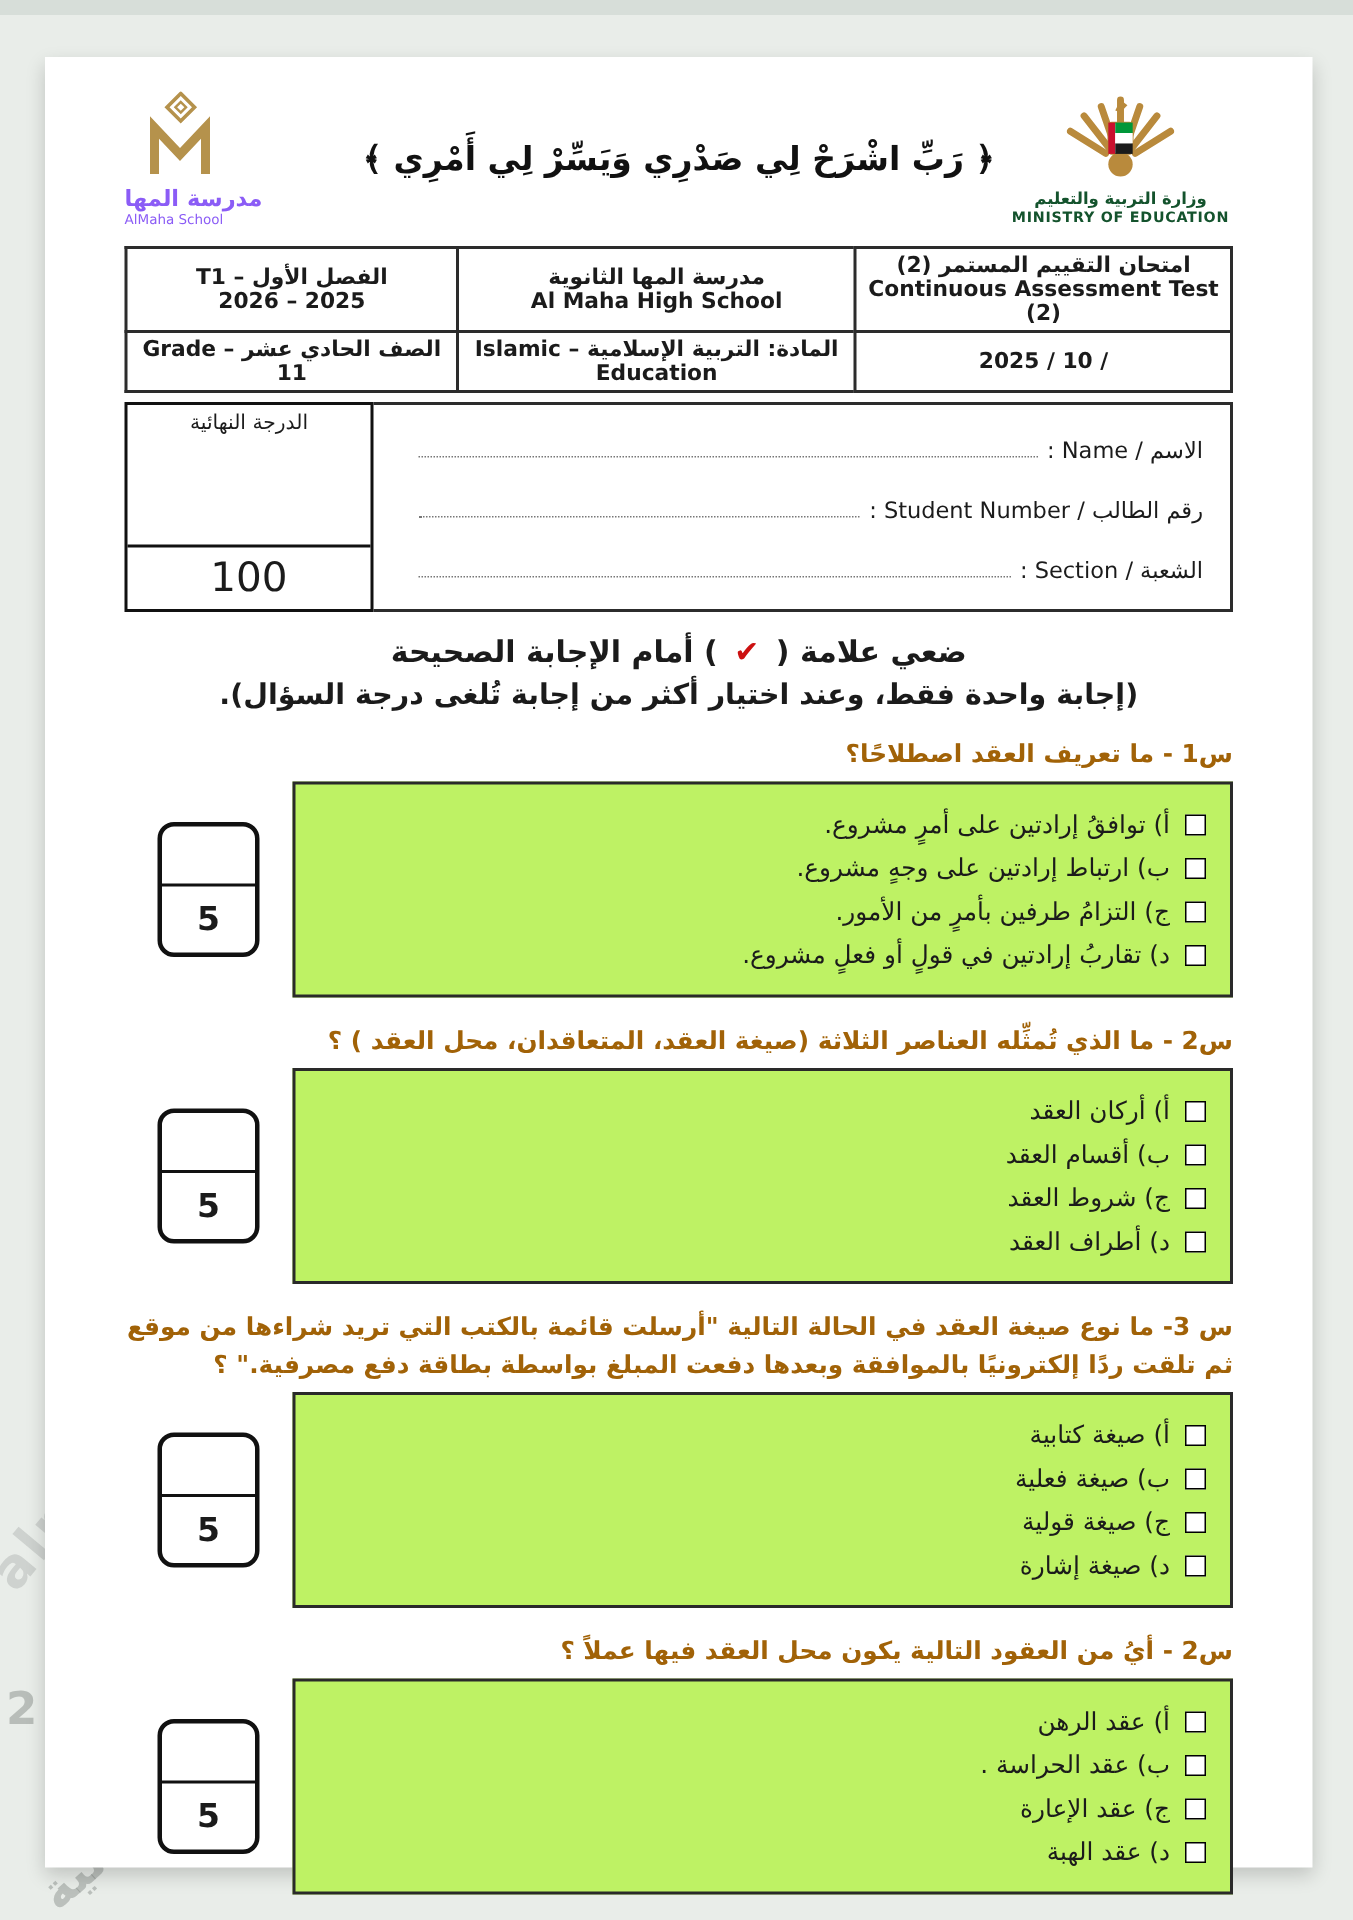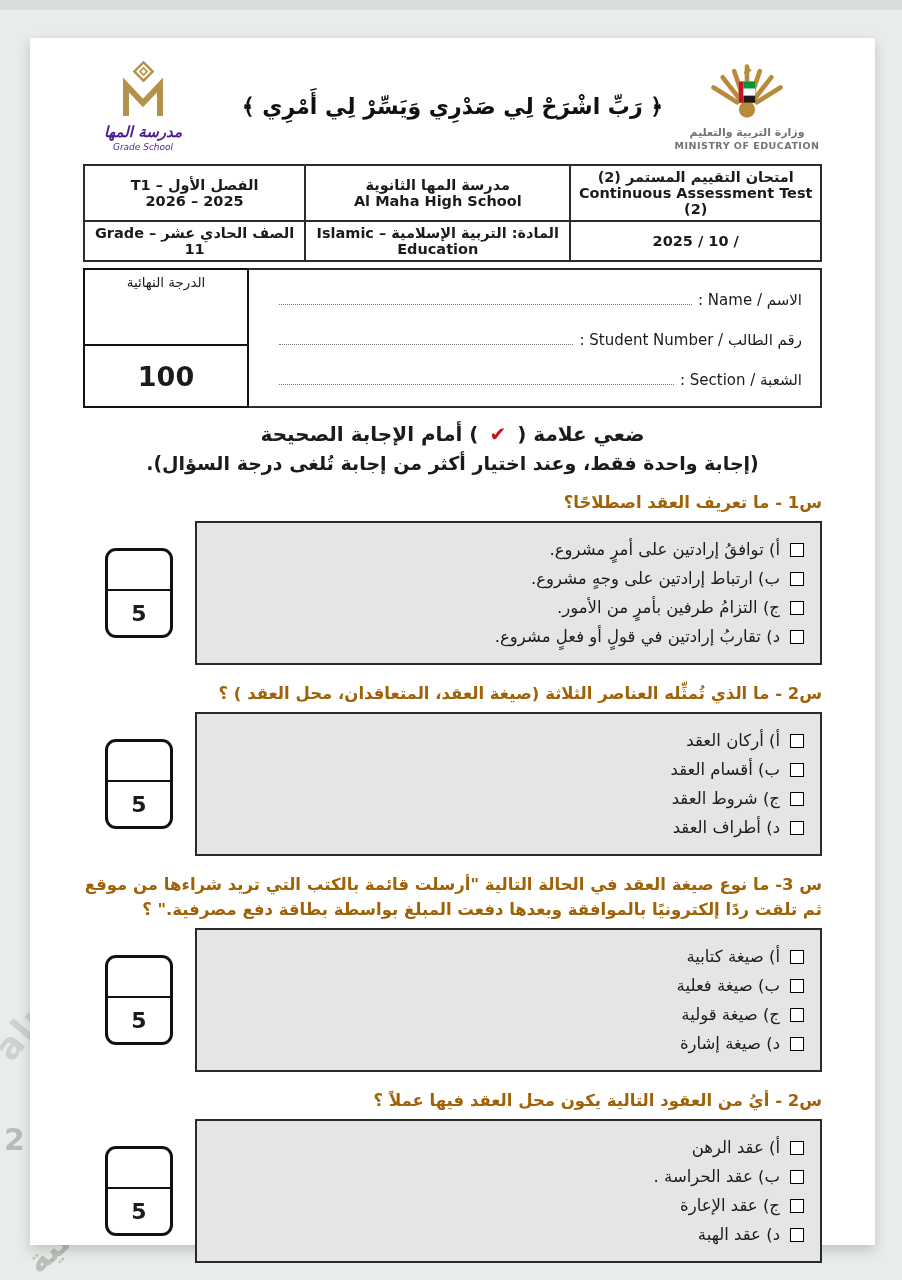--- a/index.html
+++ b/index.html
@@ -4,62 +4,62 @@
 <style>
   html,body{margin:0;padding:0;background:#e7ebe7;}
   *{box-sizing:border-box;}
   body{font-family:"DejaVu Sans","Liberation Sans",sans-serif;color:#1b1b1b;}
   .viewport{position:relative;width:902px;height:1280px;background:#e9ede9;overflow:hidden;margin:0 auto;}
   .topstrip{position:absolute;top:0;left:0;right:0;height:10px;background:#d7ded9;}
   .sheet{position:absolute;left:30px;top:38px;width:845px;height:1207px;background:#ffffff;
          box-shadow:0 5px 12px rgba(0,0,0,0.18);padding:0 53px;}
   
   .hdr{display:flex;align-items:center;justify-content:space-between;margin-top:16px;height:104px;}
-  .logo-school{width:120px;text-align:center;color:#4c1d95;font-style:italic;}
+  .logo-school{width:120px;color:#8b5cf6;}
   .logo-school .ar{font-size:15px;font-weight:bold;margin-top:2px;}
   .logo-school .en{font-size:9px;margin-top:1px;}
   .quote{flex:1;text-align:center;font-size:22px;font-weight:bold;direction:rtl;color:#111;padding-left:30px;}
-  .logo-moe{width:150px;text-align:center;color:#737373;}
+  .logo-moe{width:150px;text-align:center;color:#14532d;}
   .logo-moe .ar{font-size:11px;font-weight:bold;margin-top:2px;}
   .logo-moe .en{font-size:9.5px;font-weight:bold;letter-spacing:.5px;margin-top:1px;}
   
   table.info{width:100%;border-collapse:collapse;direction:rtl;margin-top:6px;}
   table.info td{border:2px solid #2c2c2c;text-align:center;vertical-align:middle;padding:3px 4px;}
   .cell-ar{font-size:14.5px;font-weight:bold;direction:rtl;}
   .cell-en{font-size:14.5px;font-weight:bold;direction:ltr;}
   .row1 td{height:52px;}
   .row2 td{height:36px;}
   
   .student{display:flex;direction:ltr;margin-top:6px;height:140px;border-radius:16px;}
   .gradebox{width:166px;border:2.5px solid #111;display:flex;flex-direction:column;}
   .gradebox .top{flex:1;border-bottom:2.5px solid #111;text-align:center;direction:rtl;
                  font-size:13.5px;padding-top:4px;}
-  .gradebox .bot{height:60px;display:flex;align-items:center;justify-content:center;
-                 font-size:27px;font-weight:bold;}
+  .gradebox .bot{height:41px;display:flex;align-items:center;justify-content:center;
+                 font-size:27px;font-weight:normal;}
   .fieldsbox{flex:1;border:2px solid #2c2c2c;border-left:none;direction:rtl;padding:10px 18px 6px 26px;
              display:flex;flex-direction:column;justify-content:space-around;}
   .field{display:flex;align-items:flex-end;direction:rtl;font-size:15px;}
   .field .lbl{white-space:nowrap;font-weight:500;}
   .field .dots{flex:1;border-bottom:1.6px dotted #777;margin:0 6px 4px 4px;height:14px;}
   
   .instr{margin-top:14px;text-align:center;direction:rtl;font-weight:bold;}
   .instr .l1{font-size:20px;}
   .instr .check{color:#cc1111;font-size:20px;padding:0 4px;}
   .instr .l2{font-size:19px;margin-top:6px;}
   
   .qtitle{direction:rtl;text-align:right;color:#a16207;font-weight:bold;font-size:16.5px;
           margin-top:16px;line-height:25px;}
   .qbody{display:flex;direction:ltr;margin-top:6px;align-items:center;}
   .scorecol{width:112px;display:flex;align-items:center;justify-content:center;}
   .scorebox{width:68px;height:90px;border:3px solid #111;border-radius:11px;overflow:hidden;
             display:flex;flex-direction:column;background:#fff;}
   .scorebox .empty{flex:1;border-bottom:2.5px solid #111;}
   .scorebox .pts{height:44px;display:flex;align-items:center;justify-content:center;
                  font-size:22px;font-weight:bold;}
-  .optbox{flex:1;border:2px solid #2a2a2a;padding:12px 16px 12px 12px;direction:rtl;background:#e5e5e5;}
+  .optbox{flex:1;border:2px solid #2a2a2a;padding:12px 16px 12px 12px;direction:rtl;background:#bef264;}
   .opt{display:flex;align-items:center;direction:rtl;font-size:16.5px;line-height:29px;}
   .cbx{width:14px;height:14px;border:1.7px solid #000;display:inline-block;margin-left:10px;flex:0 0 auto;background:#fff;}
   
   .pagenum{text-align:center;font-weight:bold;font-size:20px;margin-top:14px;}
   
   .wm{position:absolute;pointer-events:none;font-weight:bold;}
   .wm-site{left:-14px;top:1042px;transform:rotate(-50deg);transform-origin:left top;
            font-size:36px;color:rgba(110,115,112,0.22);letter-spacing:2px;}
   .wm-2026{left:4px;top:1122px;font-size:30px;color:rgba(125,130,126,0.45);letter-spacing:5px;}
   .wm-2025{left:196px;top:1122px;font-size:30px;color:rgba(125,130,126,0.40);letter-spacing:5px;}
@@ -89,21 +89,21 @@
         <span>
           <svg width="74" height="56" viewBox="0 0 74 56">
             <g stroke="#b5924c" fill="none">
               <rect x="31" y="4" width="13" height="13" stroke-width="2.4" transform="rotate(45 37.5 10.5)"></rect>
               <rect x="35" y="8" width="5" height="5" stroke-width="1.6" transform="rotate(45 37.5 10.5)"></rect>
               <path d="M20 52 L20 24 L37 42 L54 24 L54 52" stroke-width="6" stroke-linecap="square"></path>
             </g>
           </svg>
         </span>
         <div class="ar">مدرسة المها</div>
-        <div class="en">Grade School</div>
+        <div class="en">AlMaha School</div>
       </div>
 
       <div class="quote">﴿ رَبِّ اشْرَحْ لِي صَدْرِي وَيَسِّرْ لِي أَمْرِي ﴾</div>
 
       <div class="logo-moe">
         <span>
           <svg width="72" height="58" viewBox="0 0 60 50">
             <g fill="#b98a3c">
               <rect x="28" y="4" width="4" height="28" rx="2" transform="rotate(-58 30 40)"></rect>
               <rect x="28" y="4" width="4" height="28" rx="2" transform="rotate(-38 30 40)"></rect>

